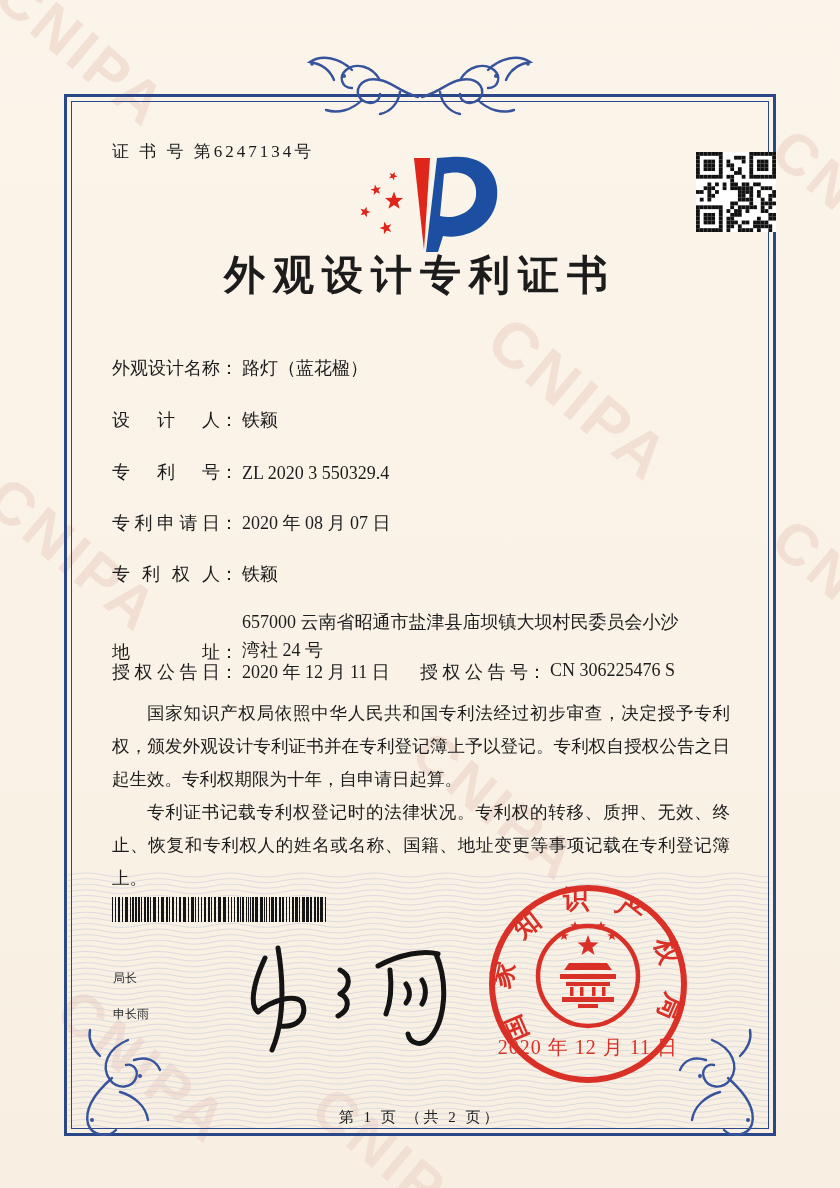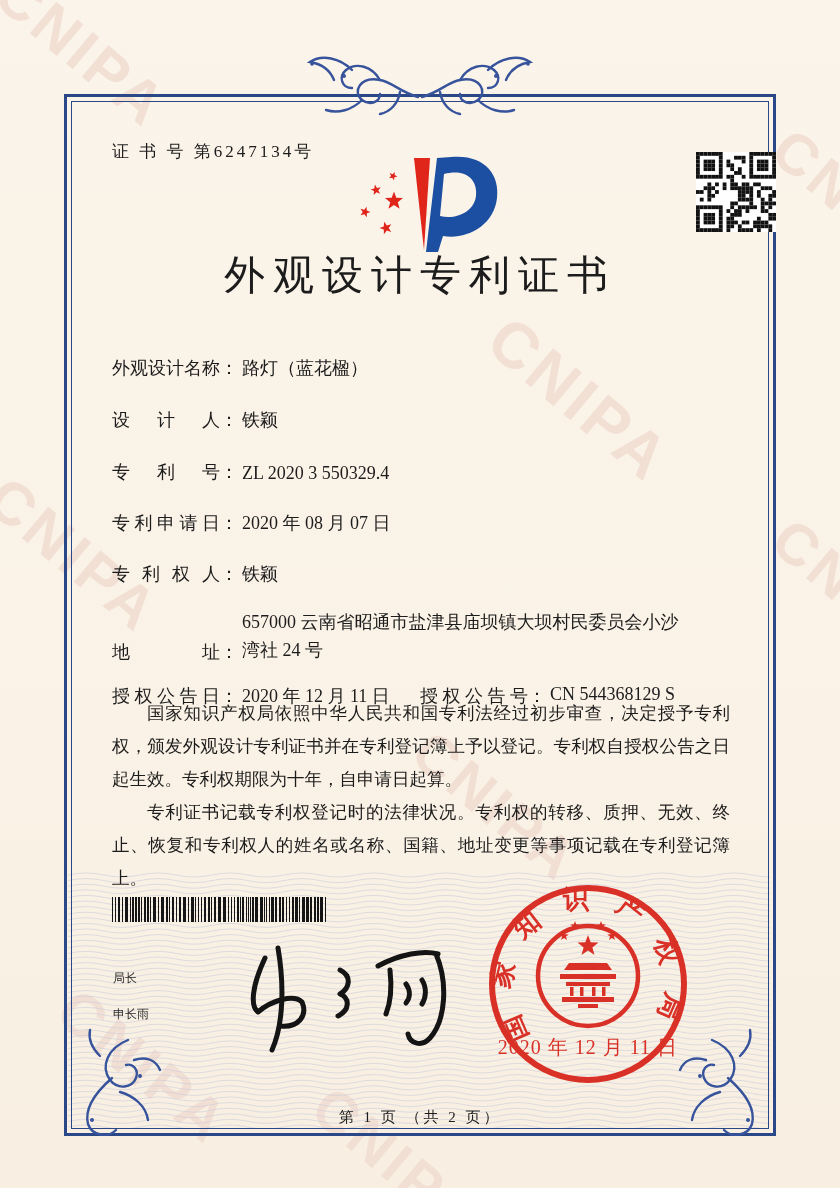--- a/index.html
+++ b/index.html
@@ -11,27 +11,27 @@
       letter-spacing:4px;user-select:none;white-space:nowrap;}
   .frame-outer{position:absolute;left:64px;top:94px;width:706px;height:1036px;
       border:3px solid #2a4788;}
   .frame-inner{position:absolute;left:4px;top:4px;right:4px;bottom:4px;
       border:1px solid #2a4788;}
   .decor{position:absolute;left:0;top:0;pointer-events:none;}
   .cert-no{position:absolute;left:112px;top:140px;font-size:17px;letter-spacing:3px;}
   .logo{position:absolute;left:338px;top:146px;}
   .qr{position:absolute;left:696px;top:152px;background:#fff;}
   .title{position:absolute;left:0;top:248px;width:100%;text-align:center;
-      font-size:41px;font-weight:normal;letter-spacing:8px;}
+      font-size:41px;font-weight:bold;letter-spacing:8px;}
   .frow{position:absolute;left:112px;font-size:18px;display:flex;align-items:flex-end;}
   .flabel{width:108px;flex:none;text-align:justify;text-align-last:justify;}
   .fcolon{flex:none;margin-right:4px;}
   .fvalue{flex:none;}
   .fvalue.addr{width:452px;line-height:28px;}
-  .fgroup{display:flex;margin-top:24px;}
+  .fgroup{display:flex;}
   .fgroup.g1{width:308px;flex:none;}
   .paras{position:absolute;left:112px;top:697px;width:618px;font-size:17.5px;
       line-height:33px;text-align:justify;}
   .paras p{margin:0;text-indent:2em;}
   .waves{position:absolute;left:68px;top:872px;}
   .barcode{position:absolute;left:112px;top:897px;}
   .signer{position:absolute;left:113px;top:960px;
       font-family:Liberation Sans, sans-serif;
       font-size:12px;line-height:36px;color:#2a2a2a;}
   .signature{position:absolute;left:210px;top:928px;}
@@ -400,21 +400,21 @@
   </div>
   <div class="frow" style="top:660px">
     <div class="fgroup g1">
       <span class="flabel">授权公告日</span>
         <span class="fcolon">：</span>
         <span class="fvalue">2020 年 12 月 11 日</span>
     </div>
     <div class="fgroup">
       <span class="flabel">授权公告号</span>
         <span class="fcolon">：</span>
-        <span class="fvalue">CN 544368129 S</span>
+        <span class="fvalue">CN 306225476 S</span>
     </div>
   </div>
 
   <div class="paras">
     <p>国家知识产权局依照中华人民共和国专利法经过初步审查，决定授予专利权，颁发外观设计专利证书并在专利登记簿上予以登记。专利权自授权公告之日起生效。专利权期限为十年，自申请日起算。</p>
     <p>专利证书记载专利权登记时的法律状况。专利权的转移、质押、无效、终止、恢复和专利权人的姓名或名称、国籍、地址变更等事项记载在专利登记簿上。</p>
   </div>
 
   <svg class="barcode" id="barcode" width="219" height="25">
       <rect x="0" y="0" width="1" height="25" fill="#151515"></rect>

